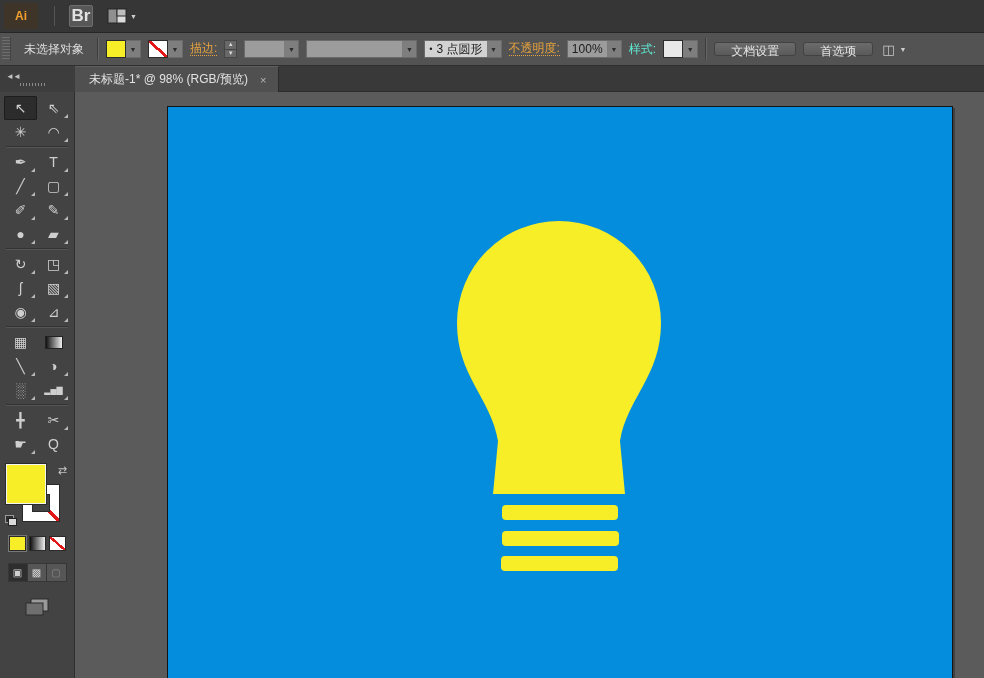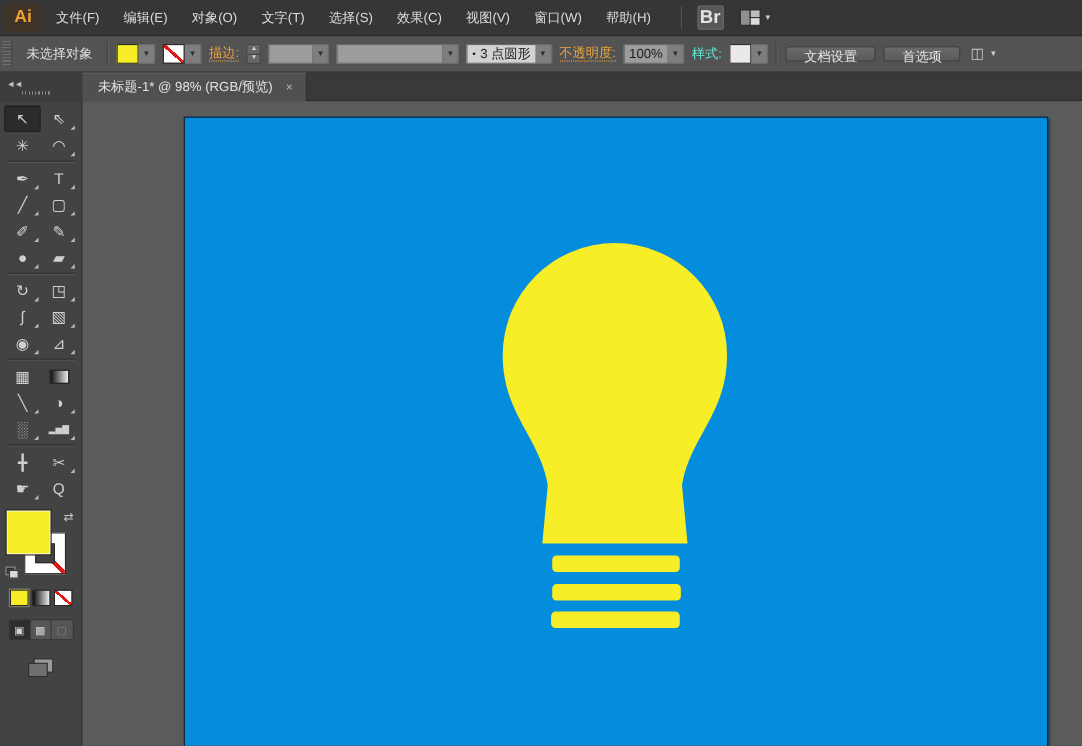--- a/index.html
+++ b/index.html
@@ -12,21 +12,21 @@
   .app{width:984px;height:678px;display:flex;flex-direction:column;}
 
   
   .titlebar{
     height:32px;flex:0 0 32px;background:#363636;
     border-bottom:1px solid #262626;
     display:flex;align-items:center;gap:2px;
   }
   .ai-logo{
     width:34px;height:26px;margin-left:4px;display:flex;align-items:center;justify-content:center;
-    color:#f0a030;font-weight:bold;font-size:16px;background:#3f3428;border-radius:2px;
+    color:#f0a030;font-weight:bold;font-size:12px;background:#3f3428;border-radius:2px;
   }
   .menus{display:flex;align-items:center;height:100%;}
   .menu-item{padding:0 11px;line-height:31px;color:#dcdcdc;cursor:default;}
   .tb-right{display:flex;align-items:center;margin-left:14px;gap:14px;}
   .tb-sep{width:1px;height:20px;background:#555;}
   .br-btn{
     width:24px;height:22px;background:#575757;border:1px solid #6e6e6e;border-radius:2px;
     color:#e3e3e3;font-size:17px;font-weight:bold;padding:0;cursor:pointer;
   }
   .arrange{display:flex;align-items:center;gap:3px;cursor:pointer;}
@@ -152,31 +152,20 @@
   }
   .artboard svg{display:block;width:100%;height:100%;}
 </style>
 </head>
 <body>
 
 <div class="app">
 
   <header class="titlebar">
     <div class="ai-logo">Ai</div>
-    <nav class="menus" id="menus">
-        <span class="menu-item">文件(F)</span>
-        <span class="menu-item">编辑(E)</span>
-        <span class="menu-item">对象(O)</span>
-        <span class="menu-item">文字(T)</span>
-        <span class="menu-item">选择(S)</span>
-        <span class="menu-item">效果(C)</span>
-        <span class="menu-item">视图(V)</span>
-        <span class="menu-item">窗口(W)</span>
-        <span class="menu-item">帮助(H)</span>
-      </nav>
     <div class="tb-right">
       <div class="tb-sep"></div>
       <button class="br-btn">Br</button>
       <div class="arrange">
         <svg width="20" height="16" viewBox="0 0 20 16">
           <rect x="1" y="1" width="18" height="14" fill="#dcdcdc" stroke="#2a2a2a"></rect>
           <rect x="1" y="1" width="9" height="14" fill="#8f8f8f" stroke="#2a2a2a"></rect>
           <rect x="10" y="1" width="9" height="7" fill="#bdbdbd" stroke="#2a2a2a"></rect>
         </svg>
         <span class="caret">▼</span>

